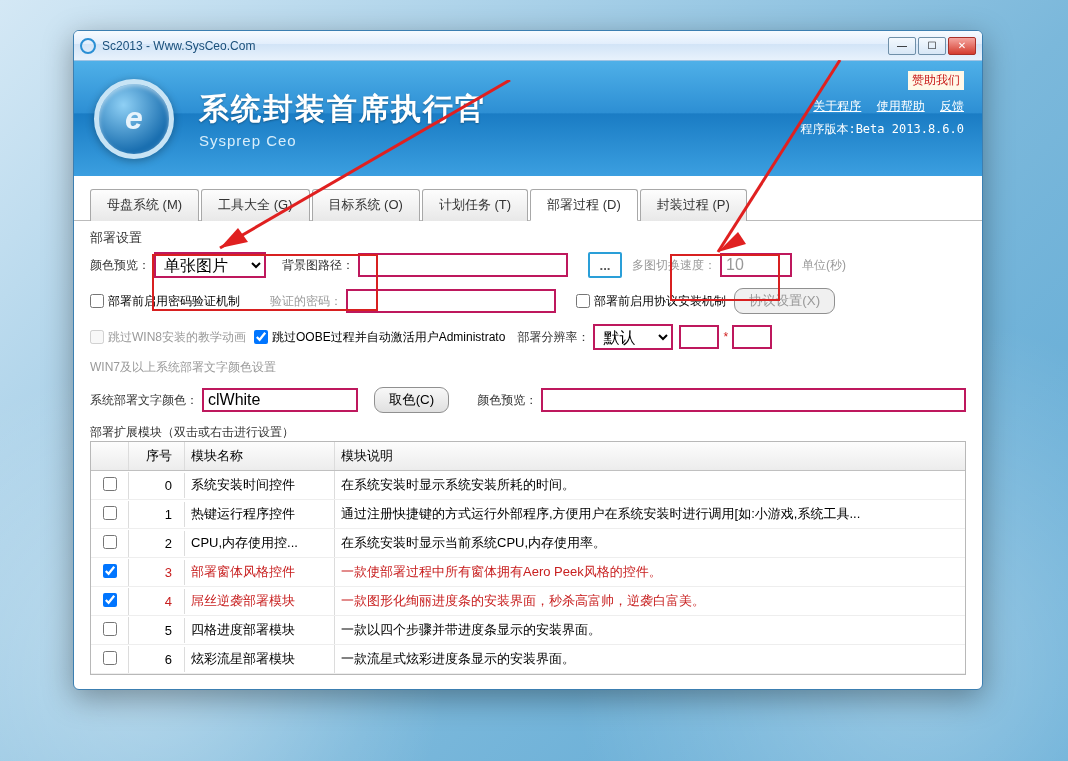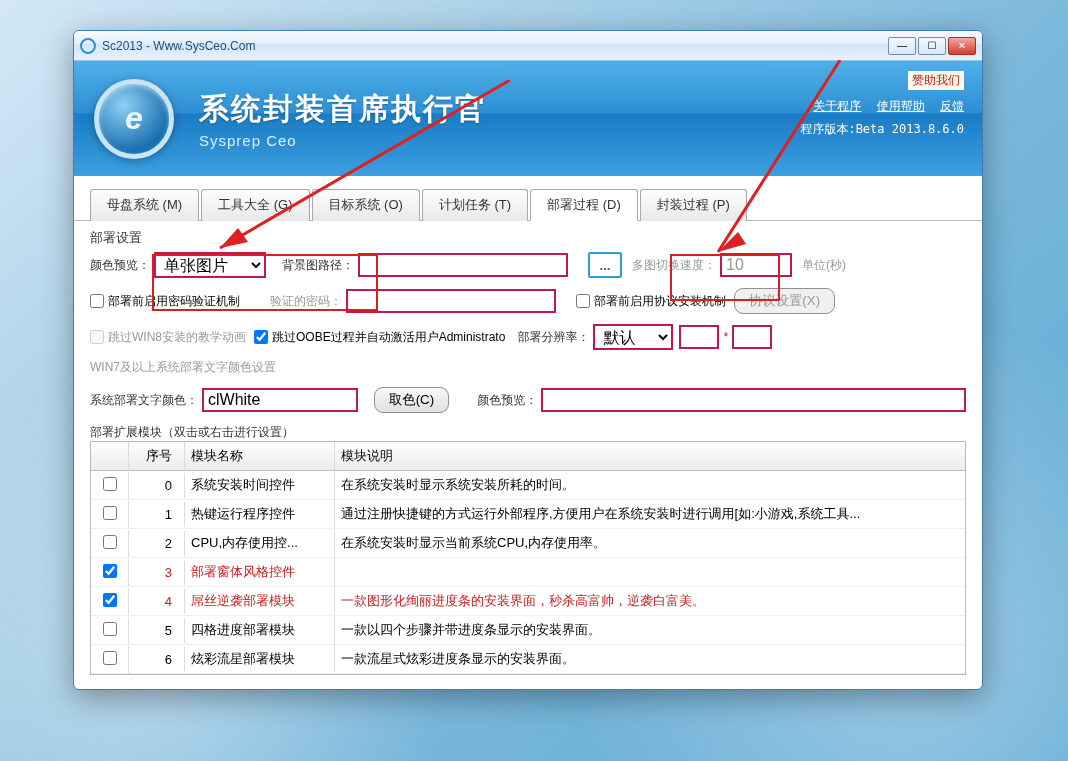--- a/index.html
+++ b/index.html
@@ -382,20 +382,21 @@
           <div class="tr">
             <div class="td col-chk"><input type="checkbox" style=""></div>
             <div class="td col-num">2</div>
             <div class="td col-name">CPU,内存使用控...</div>
             <div class="td col-desc">在系统安装时显示当前系统CPU,内存使用率。</div>
           </div>
           <div class="tr red">
             <div class="td col-chk"><input type="checkbox" checked="" style=""></div>
             <div class="td col-num">3</div>
             <div class="td col-name">部署窗体风格控件</div>
+            <div class="td col-desc">一款使部署过程中所有窗体拥有Aero Peek风格的控件。</div>
           </div>
           <div class="tr red">
             <div class="td col-chk"><input type="checkbox" checked="" style=""></div>
             <div class="td col-num">4</div>
             <div class="td col-name">屌丝逆袭部署模块</div>
             <div class="td col-desc">一款图形化绚丽进度条的安装界面，秒杀高富帅，逆袭白富美。</div>
           </div>
           <div class="tr">
             <div class="td col-chk"><input type="checkbox" style=""></div>
             <div class="td col-num">5</div>

